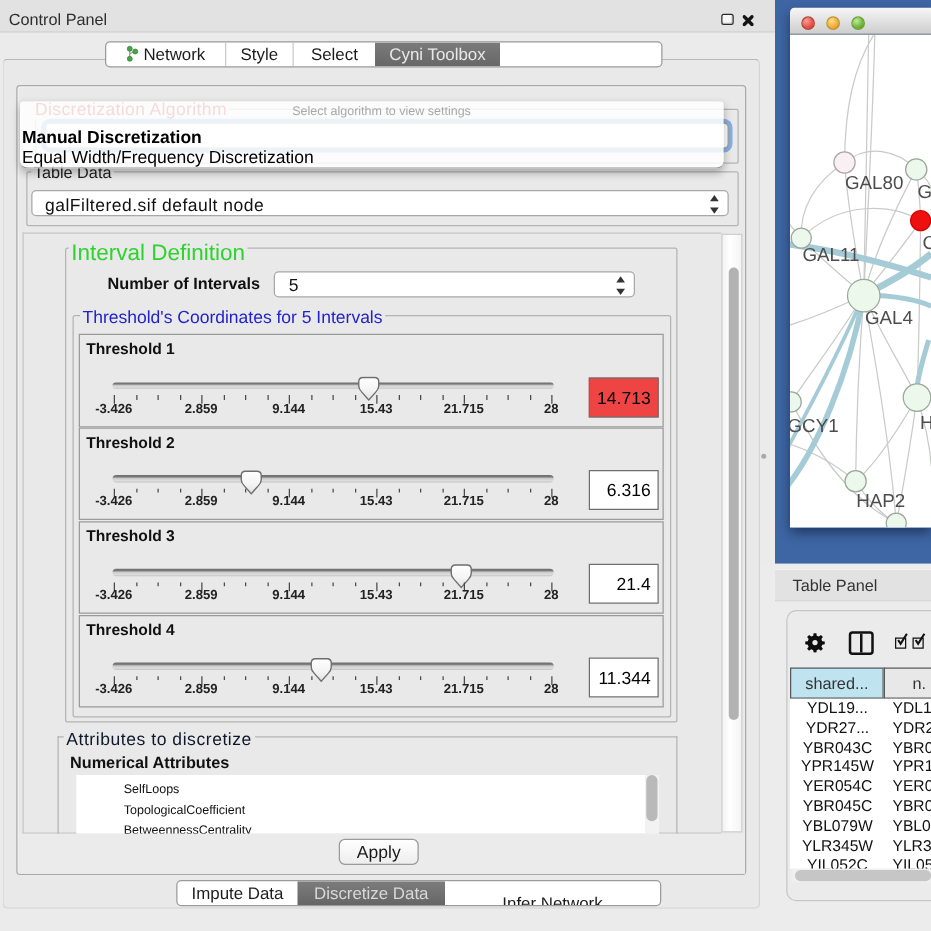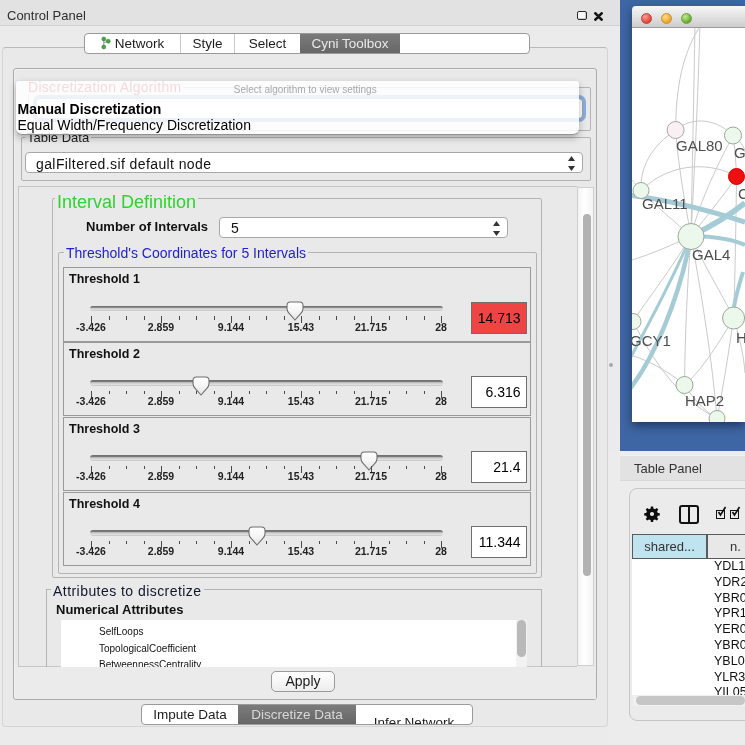--- a/index.html
+++ b/index.html
@@ -248,21 +248,21 @@
 <div class="abs" style="left:56px;top:601.5px;font-size:13px;font-weight:bold;color:#111;">Numerical Attributes</div>
 <div class="abs" style="left:61px;top:620px;width:466px;height:47px;background:#fff;overflow:hidden;">
   <div style="position:absolute;left:6px;top:4px;font-size:10px;color:#111;line-height:16.7px;margin-left:32px;">SelfLoops<br>TopologicalCoefficient<br>BetweennessCentrality</div>
 </div>
 <div class="abs" style="left:516px;top:620px;width:11px;height:47px;background:#f2f2f2;"></div>
 <div class="abs" style="left:517px;top:620px;width:9px;height:37px;background:#b9b9b9;border-radius:5px;"></div>
 
 <div class="abs" style="left:15px;top:667px;width:581px;height:32px;background:#ebebeb;"></div>
 <div class="abs" style="left:271px;top:671px;width:64px;height:21px;background:linear-gradient(#ffffff,#ededed);border:1px solid #9a9a9a;border-radius:5px;text-align:center;font-size:14px;color:#1a1a1a;line-height:19px;">Apply</div>
 
-<div class="abs" style="left:141px;top:704px;width:332px;height:20.5px;background:#ffffff;border:1px solid #9a9a9a;border-radius:4px;overflow:hidden;display:flex;align-items:center;font-size:13.5px;color:#1c1c1c;">
+<div class="abs" style="left:141px;top:704px;width:388px;height:20.5px;background:#ffffff;border:1px solid #9a9a9a;border-radius:4px;overflow:hidden;display:flex;align-items:center;font-size:13.5px;color:#1c1c1c;">
   <div style="flex:0 0 auto;display:flex;align-items:center;justify-content:center;width:96px;height:100%;">Impute Data</div>
   <div style="flex:0 0 auto;display:flex;align-items:center;justify-content:center;width:118px;height:100%;background:linear-gradient(#7c7c7c,#666666);color:#d9d9d9;">Discretize Data</div>
   <div style="flex:1;display:flex;align-items:center;justify-content:center;height:100%;margin-top:16px;">Infer Network</div>
 </div>
 
 <div class="abs" style="left:15.5px;top:81px;width:563.5px;height:54px;background:rgba(255,255,255,0.84);border-radius:3px 3px 6px 6px;border-bottom:1px solid rgba(90,90,90,0.65);box-shadow:0 3px 7px rgba(0,0,0,0.28);"></div>
 <div class="abs" style="left:15.5px;top:84px;width:563.5px;text-align:center;font-size:10px;color:#a8a8a8;padding-left:16px;">Select algorithm to view settings</div>
 <div class="abs" style="left:17.5px;top:101px;font-size:14px;font-weight:bold;color:#000;">Manual Discretization</div>
 <div class="abs" style="left:17.5px;top:116.5px;font-size:14px;color:#000;">Equal Width/Frequency Discretization</div>
 
@@ -350,18 +350,19 @@
   </svg>
 <div class="abs" style="left:730px;top:510px;width:9px;height:8.5px;border:1.5px solid #111;"></div>
 <svg class="abs" style="left:730px;top:505px;" width="11" height="12" viewBox="0 0 11 12">
     <path d="M2.5,7 L4.5,10 L9.5,2" stroke="#111" stroke-width="1.7" fill="none"></path>
   </svg>
 
 <div class="abs" style="left:632px;top:533.5px;width:75px;height:25px;background:#bfe3ef;border:1px solid #5a5a5a;text-align:center;font-size:13px;color:#333;line-height:24px;">shared...</div>
 <div class="abs" style="left:707px;top:533.5px;width:38px;height:25px;background:#e8e8e8;border:1px solid #5a5a5a;border-left:1px solid #5a5a5a;border-right:none;font-size:13px;color:#333;line-height:24px;"><span style="margin-left:22px;">n.</span></div>
 
 <div class="abs" style="left:632px;top:558.5px;width:113px;height:136.5px;background:#fff;overflow:hidden;font-size:12.5px;color:#111;">
+  <div style="position:absolute;left:0;top:0.5px;width:76px;text-align:center;line-height:15.8px;">YDL19...<br>YDR27...<br>YBR043C<br>YPR145W<br>YER054C<br>YBR045C<br>YBL079W<br>YLR345W<br>YIL052C</div>
   <div style="position:absolute;left:82px;top:0.5px;width:60px;line-height:15.8px;white-space:nowrap;">YDL194W<br>YDR277C<br>YBR043C<br>YPR145W<br>YER054C<br>YBR045C<br>YBL079W<br>YLR345W<br>YIL052C</div>
 </div>
 <div class="abs" style="left:633px;top:695px;width:112px;height:11px;background:#f0f0f0;"></div>
 <div class="abs" style="left:636px;top:696px;width:109px;height:9px;background:#c6c6c6;border-radius:5px;"></div>
 
 <div class="abs" style="left:609px;top:363px;width:4px;height:4px;border-radius:50%;background:#a9a9a9;"></div>
 
 </body></html>

